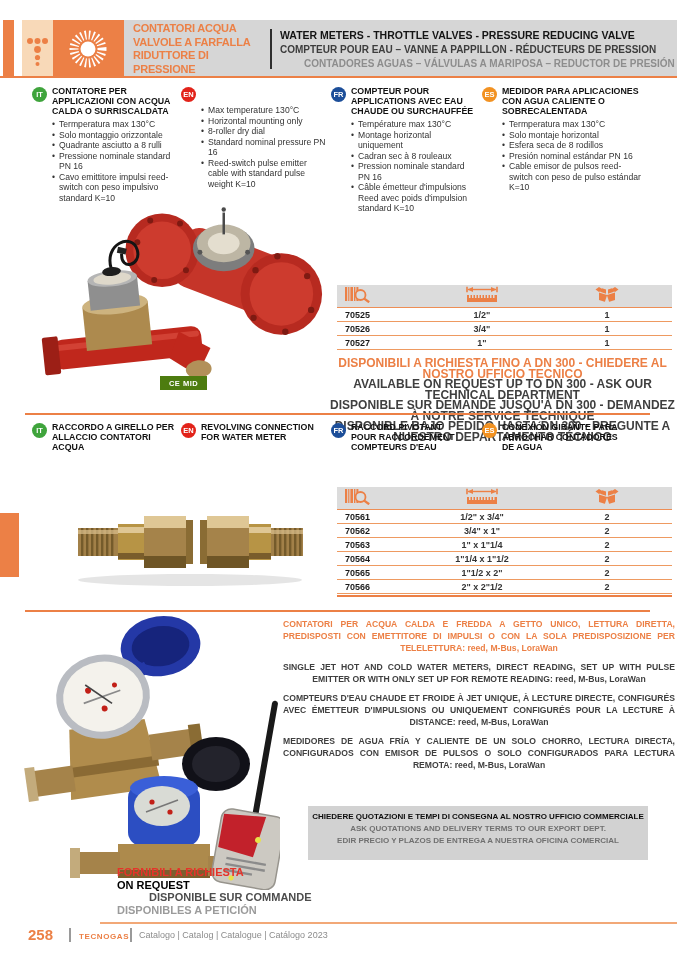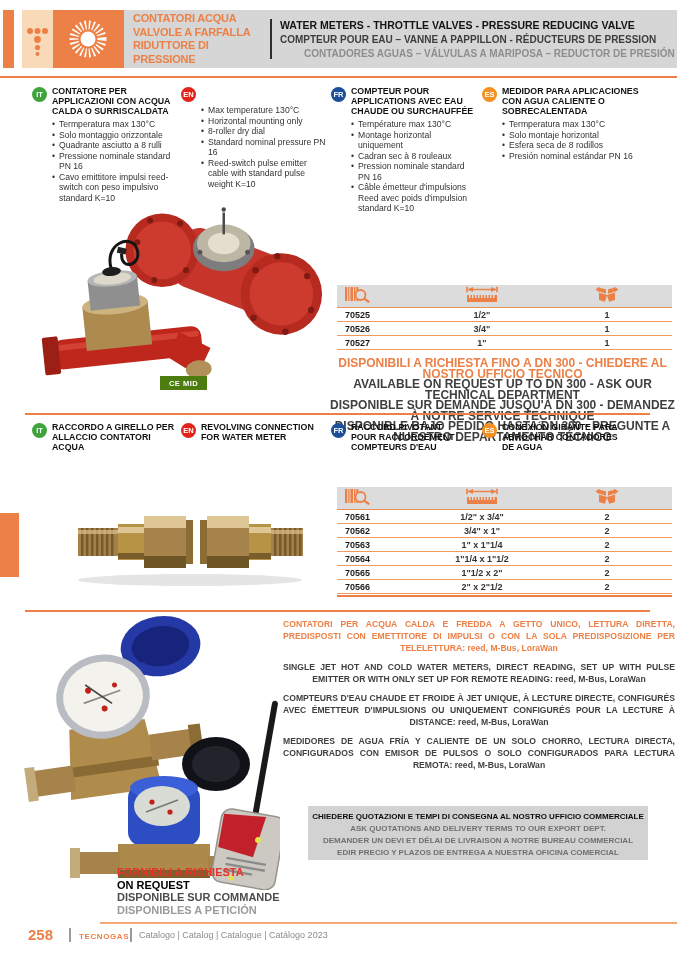--- a/index.html
+++ b/index.html
@@ -1,21 +1,21 @@
 <!DOCTYPE html>
 <html><head>
 <meta charset="utf-8">
 <style>
   html,body{margin:0;padding:0;background:#fff;}
   .page{position:relative;width:677px;height:958px;background:#fff;overflow:hidden;
         font-family:"Liberation Sans",sans-serif;-webkit-font-smoothing:antialiased;}
   .abs{position:absolute;}
 
   
-  .hdr-band{position:absolute;top:10px;left:0;width:610px;height:58px;}
+  .hdr-band{position:absolute;top:20px;left:0;width:610px;height:58px;}
   .blk-orange{position:absolute;left:3px;top:0;width:11px;height:58px;background:#ec8046;}
   .blk-logo{position:absolute;left:22px;top:0;width:31px;height:58px;background:#f8d9b8;}
   .blk-sun{position:absolute;left:53px;top:0;width:71px;height:58px;background:#ec8046;}
   .hdr-gray{position:absolute;left:124px;top:0;width:553px;height:58px;background:#d6d6d6;}
   .it-title{position:absolute;left:9px;top:2px;color:#ec8046;font-weight:bold;
             font-size:11px;line-height:13.5px;letter-spacing:-0.2px;}
   .hdr-div{position:absolute;left:146px;top:9px;width:2px;height:40px;background:#2e2e2e;}
   .ml-titles{position:absolute;left:156px;top:8px;line-height:14.5px;white-space:nowrap;}
   .t-en{font-size:10.5px;font-weight:bold;color:#141414;}
   .t-fr{font-size:10px;font-weight:bold;color:#3d3d3d;}
@@ -55,21 +55,21 @@
             justify-content:center;letter-spacing:0.5px;}
   .btm-text{position:absolute;left:283px;top:618px;width:392px;}
   .para{font-size:8.6px;font-weight:bold;line-height:12px;text-align:justify;
         text-align-last:center;margin:0 0 7px 0;}
   .p-it{color:#ec8046;} .p-dk{color:#3f3f3f;}
   .quote-box{position:absolute;left:308px;top:806px;width:340px;height:54px;background:#d2d2d2;
              text-align:center;font-size:8px;font-weight:bold;line-height:12px;padding-top:5px;
              box-sizing:border-box;}
   .q1{color:#0d0d0d;} .qx{color:#707070;}
   .on-req{position:absolute;left:117px;top:866px;font-size:11px;font-weight:bold;line-height:12.5px;}
-  .r1{color:#e5332a;} .r2{color:#000;} .r3{color:#4d4d4d;} .r4{color:#9b9b9b;}
+  .r1{color:#e5332a;} .r2{color:#000;} .r3{color:#4d4d4d;margin-left:32px;} .r4{color:#9b9b9b;}
 
   
   .foot-rule{position:absolute;left:100px;top:922px;width:577px;height:1.5px;background:#f2a877;}
   .foot-page{position:absolute;left:28px;top:926px;font-size:15px;font-weight:bold;color:#ec8046;}
   .fdiv{position:absolute;top:928px;width:1.5px;height:14px;background:#9a9a9a;}
   .foot-brand{position:absolute;left:79px;top:932px;font-size:8px;font-weight:bold;color:#ec8046;letter-spacing:0.6px;}
   .foot-cat{position:absolute;left:139px;top:930px;font-size:9px;color:#8c8c8c;}
 </style>
 </head>
 <body>
@@ -154,20 +154,21 @@
   <div class="lang-col" style="left:482px;top:86px;width:160px;">
     <div class="col-head">
       <div class="badge b-es">ES</div>
       <div class="col-title">MEDIDOR PARA APLICACIONES CON AGUA CALIENTE O SOBRECALENTADA</div>
     </div>
     <ul class="col-bullets">
       <li>Termperatura max 130°C</li>
       <li>Solo montaje horizontal</li>
       <li>Esfera seca de 8 rodillos</li>
       <li>Presión nominal estándar PN 16</li>
+      <li>Cable emisor de pulsos reed-switch con peso de pulso estándar K=10</li>
     </ul>
   </div>
 
   <svg class="abs" style="left:35px;top:192px;" width="298" height="200" viewBox="0 0 300 200">
 
     <g>
       <rect x="140" y="48" width="112" height="62" rx="18" fill="#c53529" transform="rotate(21 195 80)"></rect>
       <circle cx="128" cy="58" r="37" fill="#b72a20"></circle>
       <circle cx="128" cy="58" r="29" fill="#cd3b2e"></circle>
       <circle cx="103" cy="50" r="3" fill="#7e1a12"></circle>
@@ -506,21 +507,20 @@
   <div class="btm-text">
     <p class="para p-it">CONTATORI PER ACQUA CALDA E FREDDA A GETTO UNICO, LETTURA DIRETTA, PREDISPOSTI CON EMETTITORE DI IMPULSI O CON LA SOLA PREDISPOSIZIONE PER TELELETTURA: reed, M-Bus, LoraWan</p>
     <p class="para p-dk">SINGLE JET HOT AND COLD WATER METERS, DIRECT READING, SET UP WITH PULSE EMITTER OR WITH ONLY SET UP FOR REMOTE READING: reed, M-Bus, LoraWan</p>
     <p class="para p-dk">COMPTEURS D'EAU CHAUDE ET FROIDE À JET UNIQUE, À LECTURE DIRECTE, CONFIGURÉS AVEC ÉMETTEUR D'IMPULSIONS OU UNIQUEMENT CONFIGURÉS POUR LA LECTURE À DISTANCE: reed, M-Bus, LoraWan</p>
     <p class="para p-dk">MEDIDORES DE AGUA FRÍA Y CALIENTE DE UN SOLO CHORRO, LECTURA DIRECTA, CONFIGURADOS CON EMISOR DE PULSOS O SOLO CONFIGURADOS PARA LECTURA REMOTA: reed, M-Bus, LoraWan</p>
   </div>
 
   <div class="quote-box">
     <div class="q1">CHIEDERE QUOTAZIONI E TEMPI DI CONSEGNA AL NOSTRO UFFICIO COMMERCIALE</div>
     <div class="qx">ASK QUOTATIONS AND DELIVERY TERMS TO OUR EXPORT DEPT.</div>
-    <div class="qx">DEMANDER UN DEVI ET DÉLAI DE LIVRAISON A NOTRE BUREAU COMMERCIAL</div>
     <div class="qx">EDIR PRECIO Y PLAZOS DE ENTREGA A NUESTRA OFICINA COMERCIAL</div>
   </div>
 
   <div class="on-req">
     <div class="r1">FORNIBILI A RICHIESTA</div>
     <div class="r2">ON REQUEST</div>
     <div class="r3">DISPONIBLE SUR COMMANDE</div>
     <div class="r4">DISPONIBLES A PETICIÓN</div>
   </div>
 

